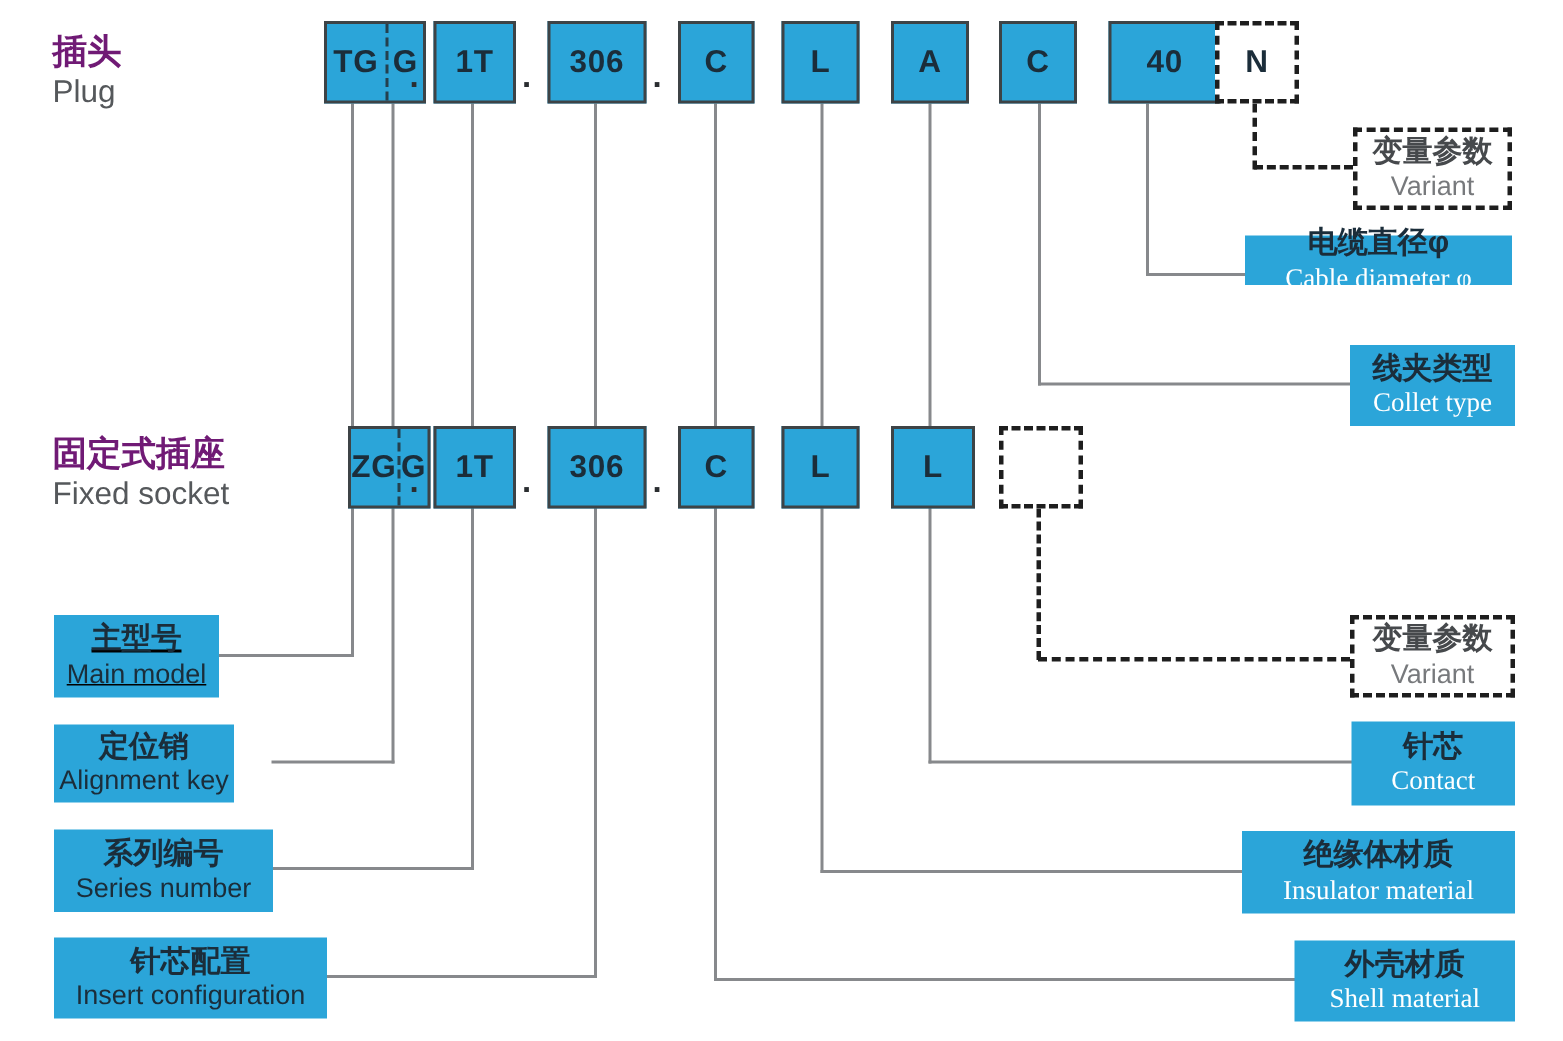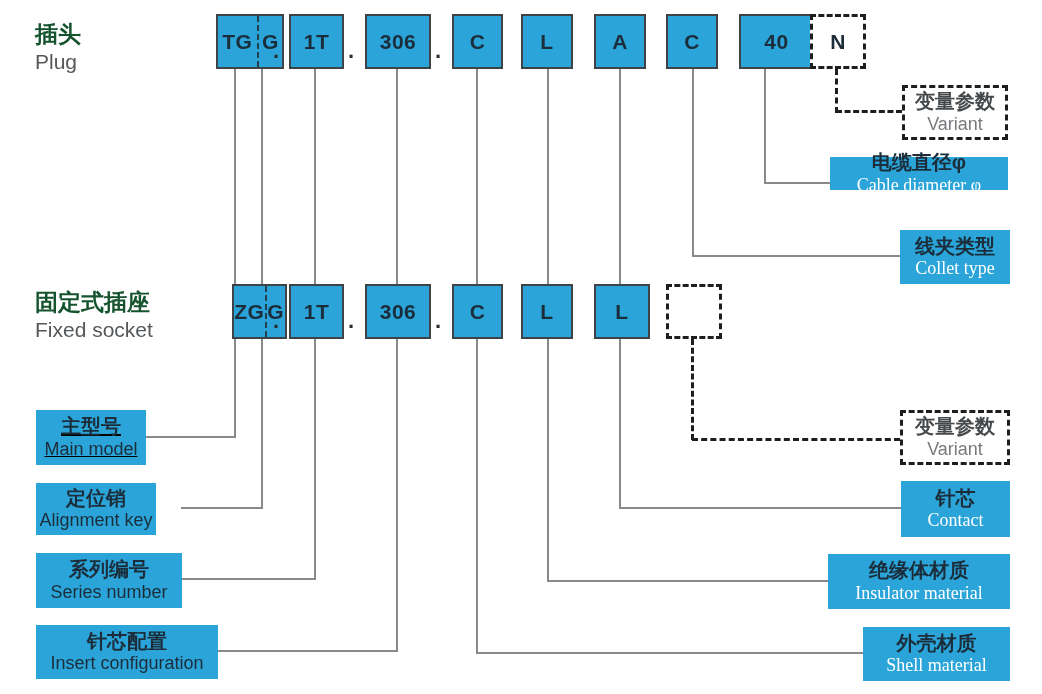--- a/index.html
+++ b/index.html
@@ -34,21 +34,21 @@
   }
   .label .cn{font-weight:bold;font-size:20px;color:#1b2d3a;white-space:nowrap;}
   .label .en{font-size:18px;white-space:nowrap;}
   .label.dark-en .en{color:#1b2d3a;}
   .label.light-en .en{color:#ffffff;font-family:Liberation Serif, serif;}
   .label.variantbox{background:#ffffff;border:3px dashed #1e1e1e;}
   .label.variantbox .cn{color:#46494c;}
   .label.variantbox .en{color:#77797c;}
   
   .header{position:absolute;line-height:1.25;z-index:3;}
-  .header .cn{font-weight:bold;font-size:23px;color:#14532d;white-space:nowrap;}
+  .header .cn{font-weight:bold;font-size:23px;color:#701a75;white-space:nowrap;}
   .header .en{font-size:21px;color:#55585b;white-space:nowrap;}
 </style>
 </head>
 <body>
 
 <div id="stage">
 
   <div class="header" style="left:35px;top:20px;">
     <div class="cn">插头</div>
     <div class="en">Plug</div>

